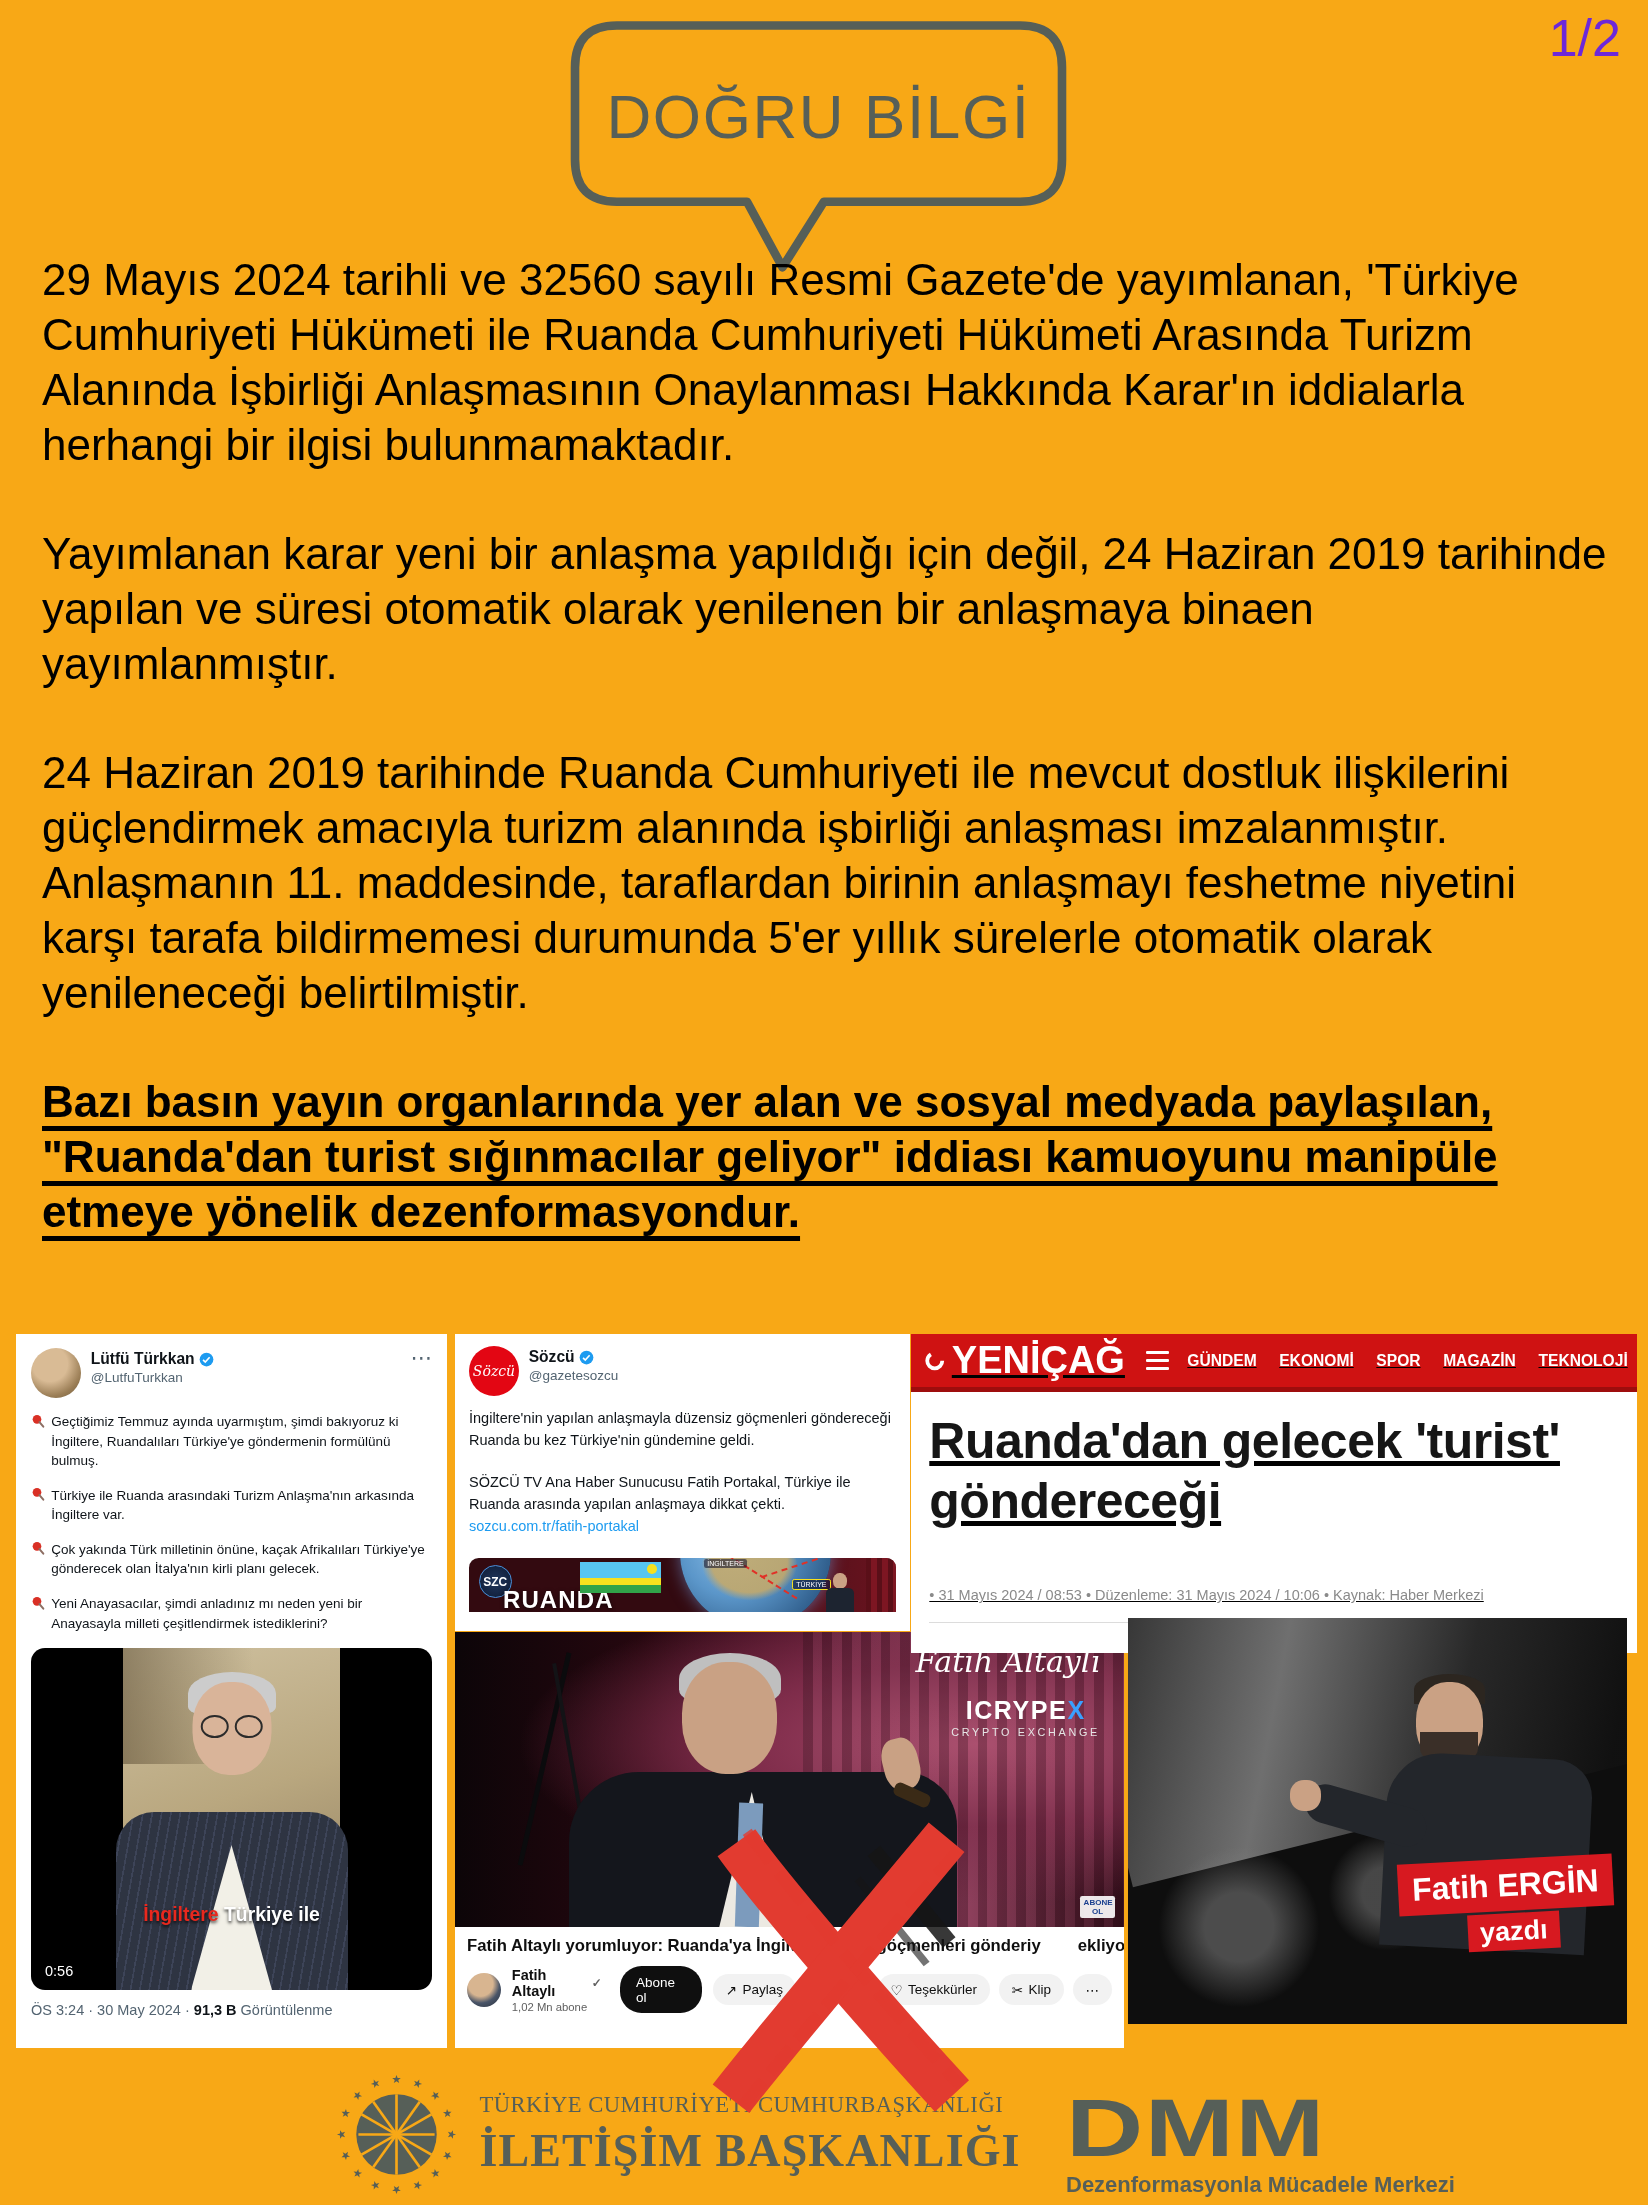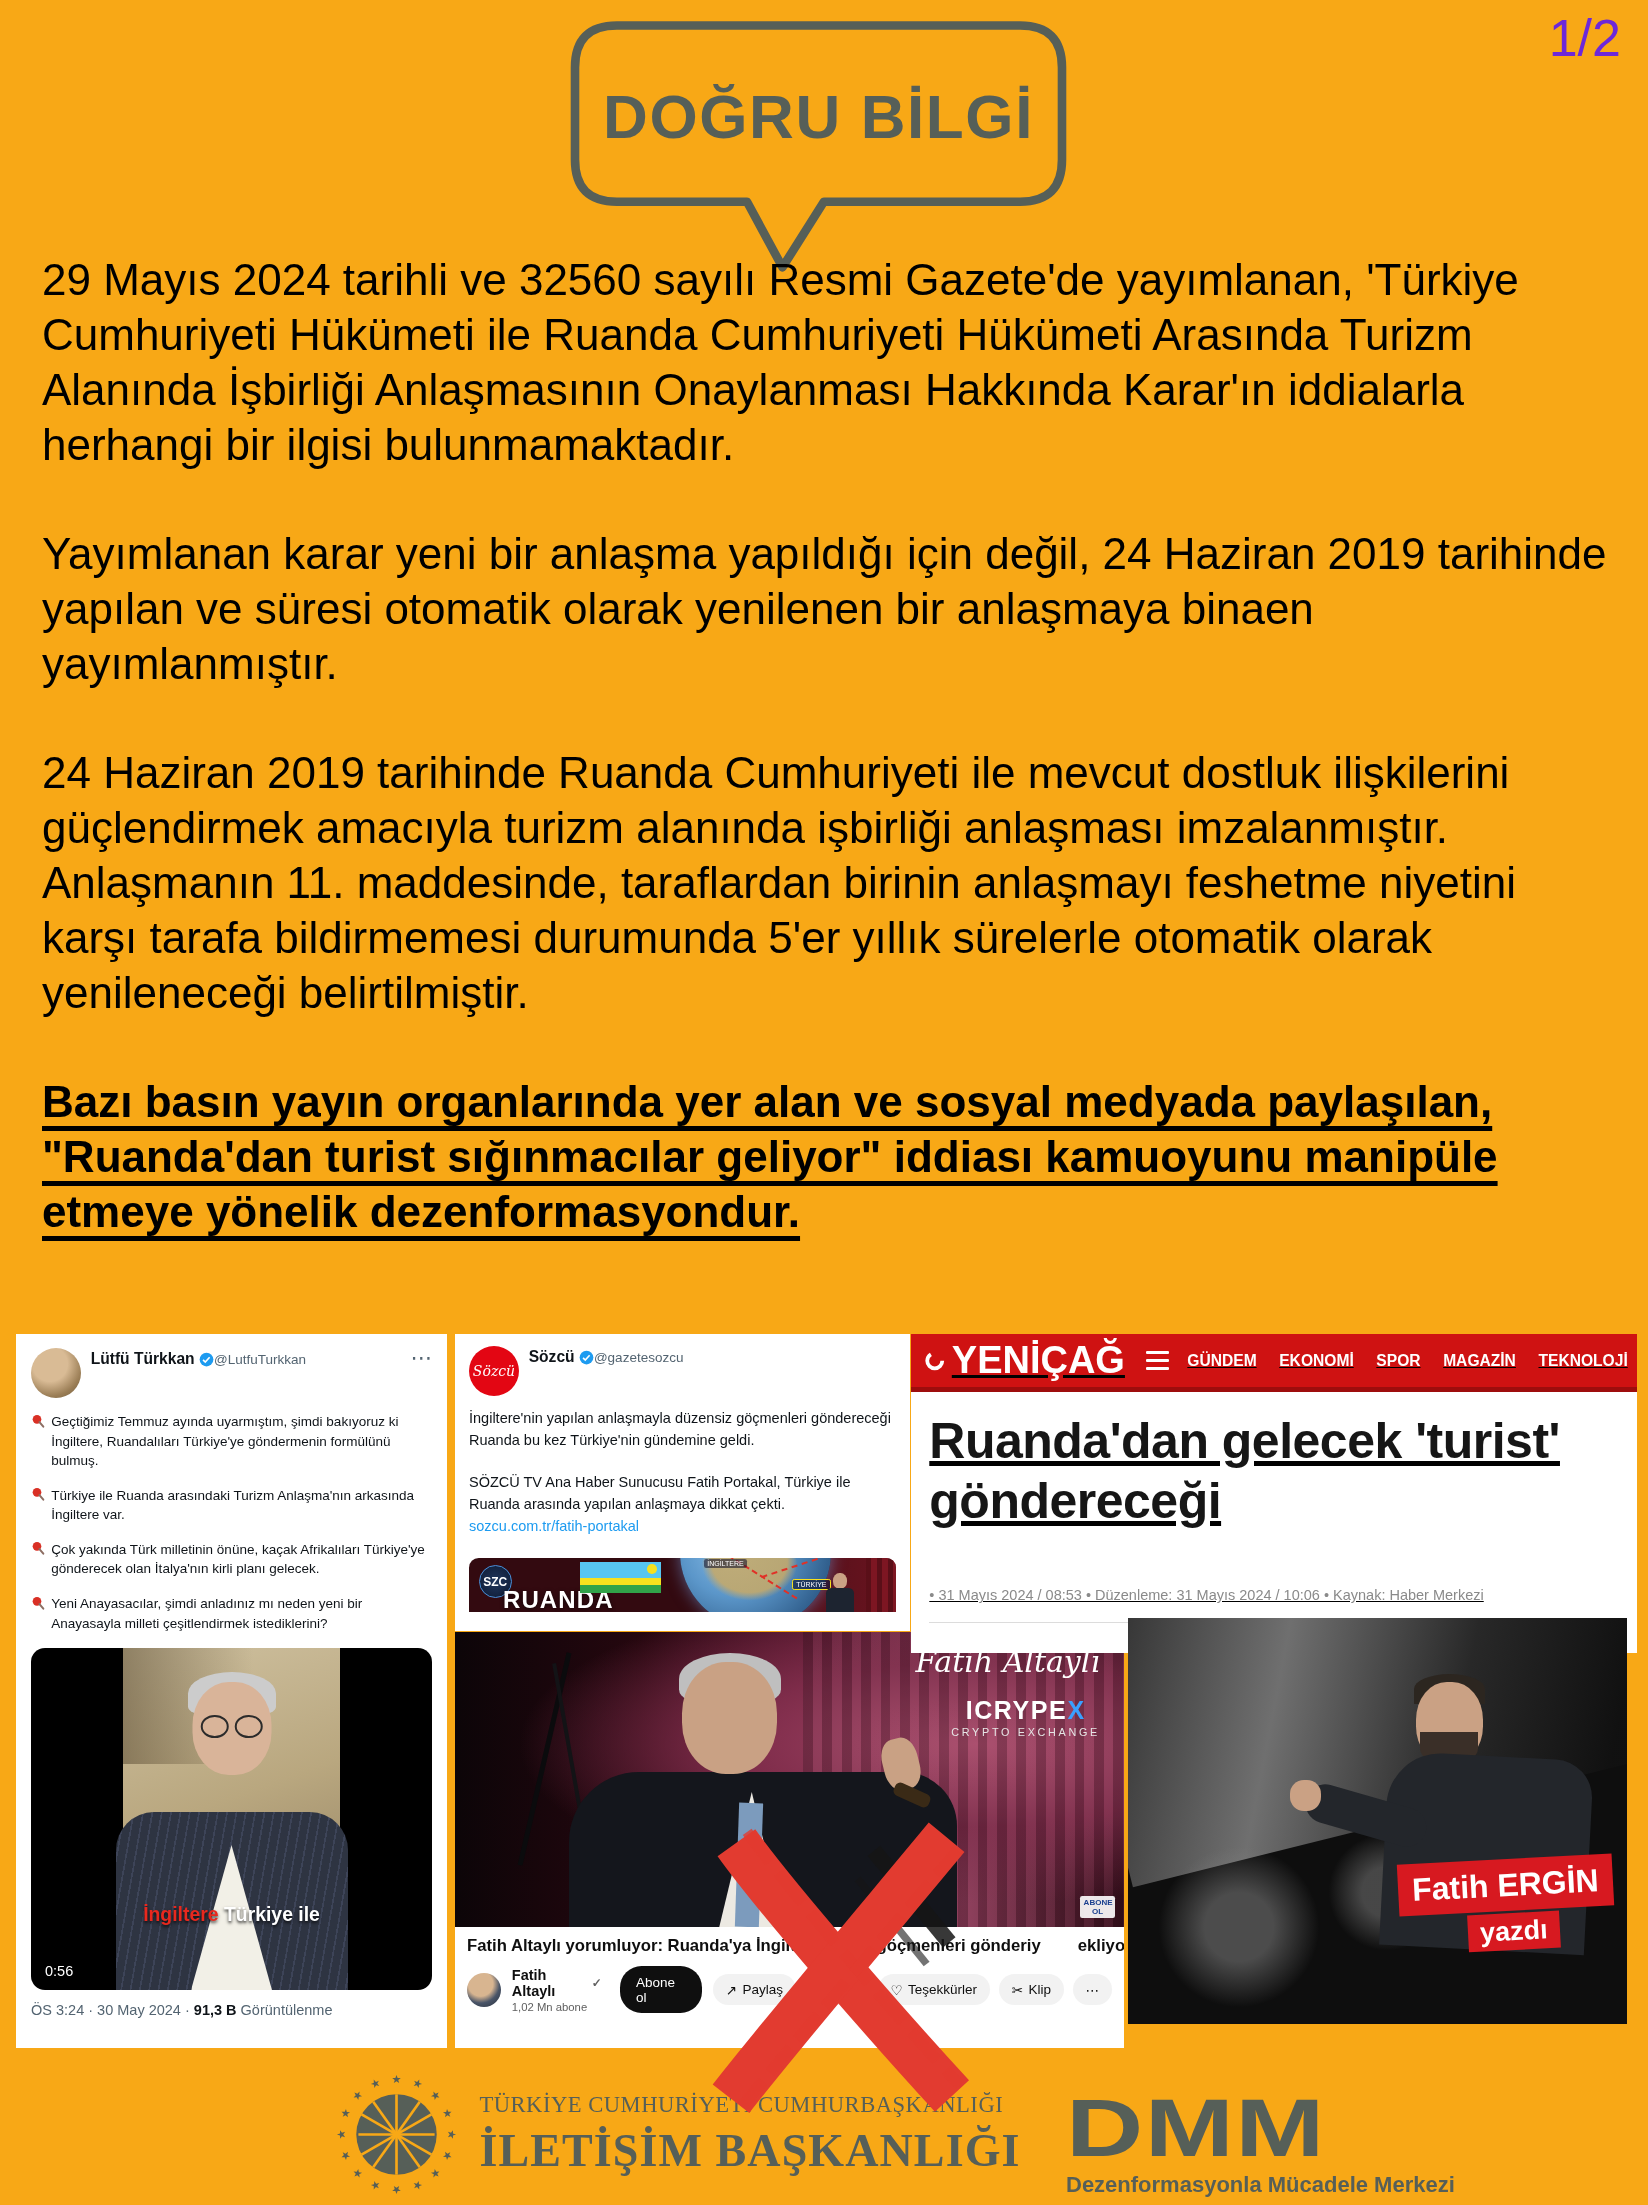--- a/index.html
+++ b/index.html
@@ -4,37 +4,37 @@
 <style>
   html,body{margin:0;padding:0;background:#F8A816;}
   #page{position:relative;width:1649px;height:2205px;background:#F8A816;
         font-family:"Liberation Sans",sans-serif;overflow:hidden;}
 
   
   .indicator{position:absolute;top:7.5px;right:28px;font-size:52px;color:#6d28d9;}
   .bubble-wrap{position:absolute;left:568px;top:19px;width:501px;height:258px;}
   .bubble-wrap svg{width:100%;height:100%;}
   .bubble-text{position:absolute;left:568px;top:81px;width:501px;text-align:center;
-        font-size:62px;font-weight:700;letter-spacing:1.6px;color:#565F58;}
+        font-size:62px;font-weight:400;letter-spacing:1.6px;color:#565F58;}
 
   
   .paragraphs{position:absolute;left:42px;top:252px;width:1565px;font-size:44px;
         line-height:1.25;color:#000;}
   .paragraphs p{margin:0 0 54px 0;}
   .claim{font-weight:700;text-decoration:underline;text-decoration-thickness:4.8px;text-underline-offset:8.6px;}
 
   
   .card{position:absolute;background:#fff;box-sizing:border-box;}
 
   
   .turkkan{left:16px;top:1334px;width:431px;height:714px;padding:14px 15px;}
   .tw-head{display:flex;align-items:flex-start;gap:9.7px;}
   .avatar{width:50px;height:50px;border-radius:50%;flex:0 0 auto;
         background:radial-gradient(circle at 38% 32%,#d9bb95 0 38%,#9a7d55 70%,#6d5b3e 100%);}
-  .tw-id{display:flex;flex-direction:row;margin-top:2.2px;}
+  .tw-id{display:flex;flex-direction:column;margin-top:2.2px;}
   .tw-name{font-size:15.6px;font-weight:700;color:#0f1419;display:flex;align-items:center;gap:4.3px;}
   .vbadge{width:15px;height:15px;}
   .tw-handle{font-size:13.5px;color:#536471;margin-top:2.2px;}
   .tw-menu{margin-left:auto;font-size:21.5px;color:#536471;line-height:1;}
   .tw-text{margin-top:14px;font-size:13.5px;line-height:1.45;color:#0f1419;}
   .t-line{display:flex;gap:4.3px;margin-bottom:15px;}
   .pin{width:16px;height:16px;flex:0 0 auto;margin-top:1.6px;}
   .tk-video{margin-top:10.8px;height:342px;background:#000;border-radius:14px;position:relative;overflow:hidden;}
   .tk-photo{position:absolute;left:23%;width:54%;top:0;bottom:0;
         background:linear-gradient(160deg,#cfc1a0 0%,#b9a77f 45%,#86755a 100%);}

